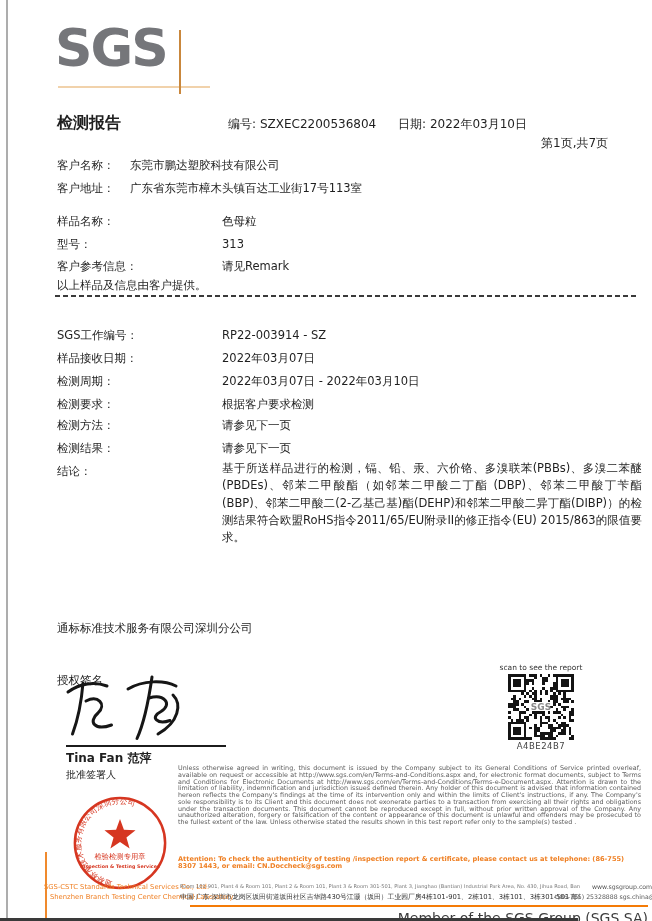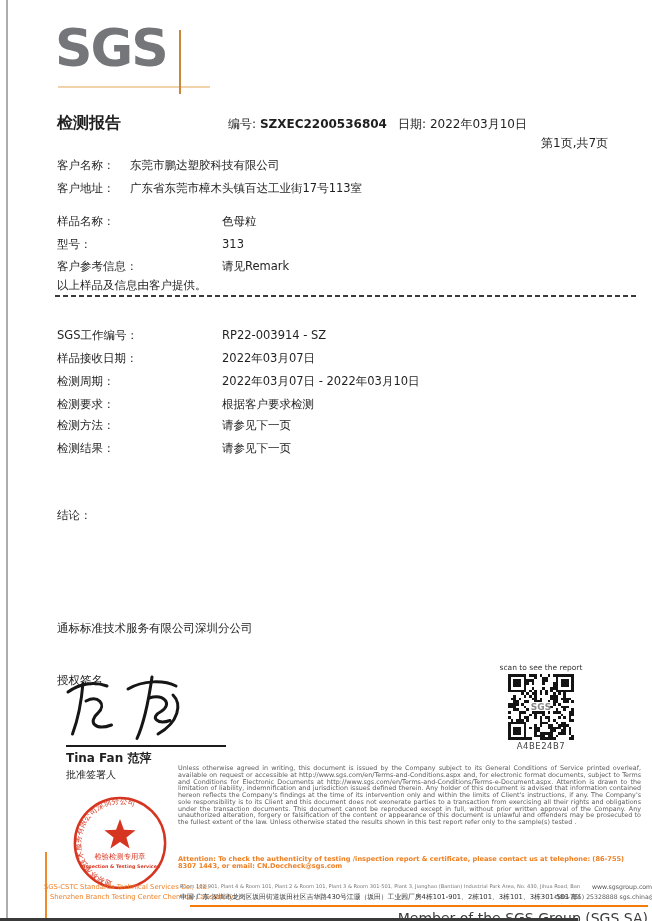--- a/index.html
+++ b/index.html
@@ -12,31 +12,31 @@
   
   #logo{left:55px;top:22px;font-size:52px;font-weight:800;color:#75767a;letter-spacing:-2px;line-height:1;}
   #logo-hline{left:58px;top:86px;width:152px;height:2px;background:#f1d2ab;}
   #logo-vline{left:179px;top:30px;width:2px;height:64px;background:#c9873c;}
   
   .title-row{top:116px;font-size:12px;}
   #doc-title{left:57px;top:113px;font-size:16px;font-weight:700;}
   #report-no{left:228px;}
   #date-line{left:398px;}
   #page-info{left:541px;margin-top:19px;}
-  .semibold{font-weight:700;}
+  .semibold{font-weight:400;}
   
   .row{position:absolute;font-size:11.5px;white-space:nowrap;}
   .row .lab{position:absolute;left:0;}
   .row .val{position:absolute;}
   .cust .val{left:73px;}
   .wide .val{left:165px;}
   #dashed-sep{left:55px;top:295px;width:583px;height:2px;
      background:repeating-linear-gradient(90deg,#3a3a3a 0 5px,transparent 5px 8px);}
   
-  #conclusion-label{left:57px;top:464px;font-size:11.5px;margin-top:44px;}
+  #conclusion-label{left:57px;top:464px;font-size:11.5px;}
   #conclusion-text{left:222px;top:460px;width:420px;font-size:11.5px;line-height:1.5;text-align:justify;}
   
   #sig-company{left:57px;top:621px;font-size:11.5px;}
   #sig-auth{left:57px;top:637px;font-size:11.5px;margin-top:36px;}
   #sig-svg{left:62px;top:668px;}
   #sig-line{left:66px;top:745px;width:160px;height:2px;background:#1c1c1c;}
   #sig-name{left:66px;top:750px;font-size:12px;font-weight:600;}
   #sig-role{left:66px;top:768px;font-size:10px;}
   
   #qr-caption{left:495px;top:663px;width:92px;text-align:center;font-size:7.5px;color:#333;}
@@ -123,20 +123,21 @@
   <div class="row wide" style="left:57px;top:418px;">
     <span class="lab">检测方法：</span>
     <span class="val">请参见下一页</span>
   </div>
   <div class="row wide" style="left:57px;top:441px;">
     <span class="lab">检测结果：</span>
     <span class="val">请参见下一页</span>
   </div>
 
   <div class="abs" id="conclusion-label">结论：</div>
+  <div class="abs" id="conclusion-text">基于所送样品进行的检测，镉、铅、汞、六价铬、多溴联苯(PBBs)、多溴二苯醚(PBDEs)、邻苯二甲酸酯（如邻苯二甲酸二丁酯 (DBP)、邻苯二甲酸丁苄酯(BBP)、邻苯二甲酸二(2-乙基己基)酯(DEHP)和邻苯二甲酸二异丁酯(DIBP)）的检测结果符合欧盟RoHS指令2011/65/EU附录II的修正指令(EU) 2015/863的限值要求。</div>
 
   <div class="abs" id="sig-company">通标标准技术服务有限公司深圳分公司</div>
   <div class="abs" id="sig-auth">授权签名</div>
   <svg class="abs" id="sig-svg" width="150" height="75" viewBox="0 0 100 50">
     <g fill="none" stroke="#161616" stroke-width="2" stroke-linecap="round">
       <path d="M14,10 C13,22 10,36 7,44"></path>
       <path d="M4,16 C12,10 22,9 30,12"></path>
       <path d="M16,22 C24,18 30,24 24,30 C17,36 22,42 33,38"></path>
       <path d="M60,6 C58,20 55,36 50,47"></path>
       <path d="M44,14 C54,8 68,8 76,12"></path>

